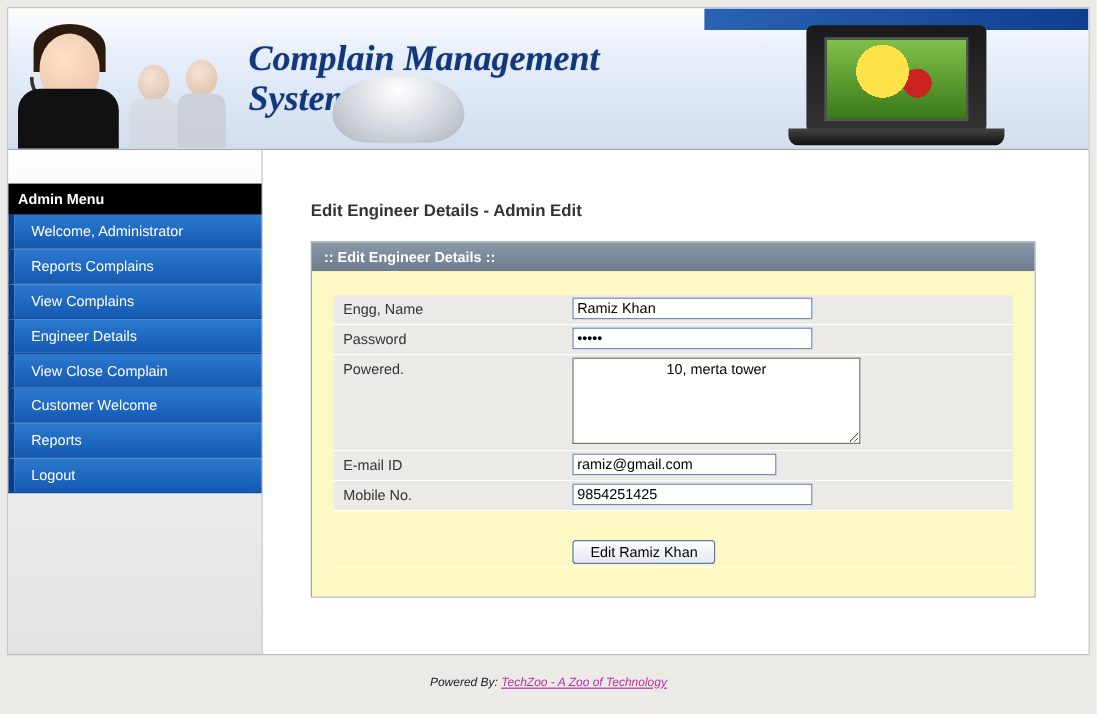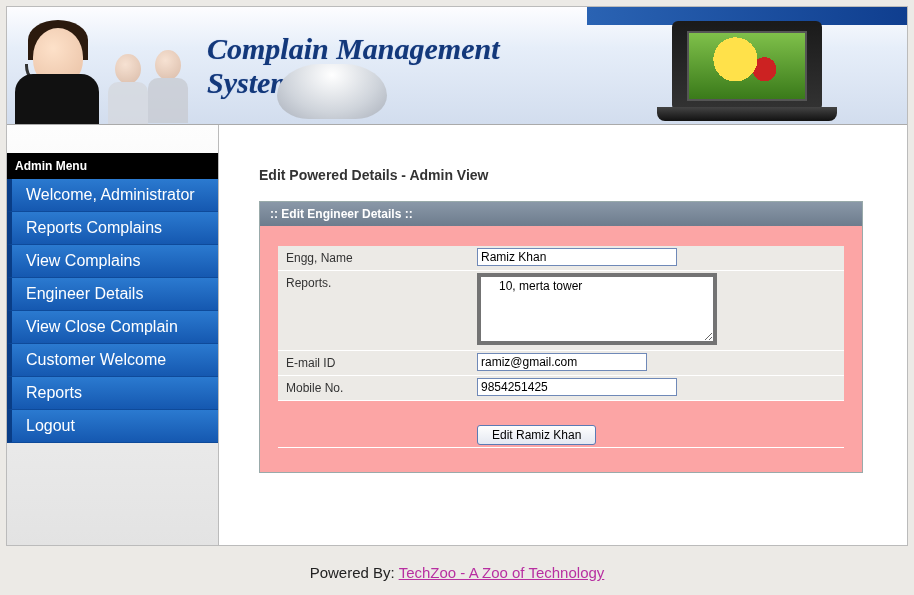--- a/index.html
+++ b/index.html
@@ -130,21 +130,21 @@
     color: #fff;
     font-weight: bold;
     font-size: 12px;
     padding: 6px 8px;
     margin-top: 28px;
   }
   .menu-item {
     display:block;
     background: linear-gradient(#2b7ad0, #1558b0);
     color: #fff;
-    font-size: 16px;
+    font-size: 12px;
     padding: 7px 10px 7px 14px;
     border-bottom: 1px solid #0e4a9a;
     border-left: 5px solid #093d86;
     cursor: pointer;
     text-decoration:none;
   }
 
   .content {
     flex: 1;
     padding: 30px 30px 30px 40px;
@@ -162,21 +162,21 @@
   }
   .panel-header {
     background: linear-gradient(#8a98a8, #6d7c8d);
     color: #fff;
     font-weight: bold;
     font-size: 12px;
     padding: 5px 10px;
   }
   .panel-body {
     padding: 20px 18px 24px 18px;
-    background:#fca5a5;
+    background:#fef9c3;
   }
   .form-row {
     display: flex;
     align-items: flex-start;
     background: #eceae6;
     border-bottom: 1px solid #fff;
   }
   .form-row.nofill{ background: transparent; }
   .form-label {
     width: 195px;
@@ -194,41 +194,43 @@
     font-size: 12px;
     padding: 1px 3px;
     border: 1px solid #6f89b8;
     font-family: Arial, sans-serif;
   }
   .form-field textarea {
     width: 240px;
     height: 72px;
     font-size: 12px;
     padding: 2px 18px;
-    border: 4px solid #737373;
+    border: 1px solid #737373;
     resize: both;
+    text-align: center;
     font-family: Arial, sans-serif;
   }
   .form-field input.small { width: 170px; }
   .submit-row { padding-top: 22px; justify-content: flex-end; }
   .btn {
     font-size: 12px;
     padding: 2px 14px;
     border: 1px solid #5a7bb5;
     border-radius: 3px;
     background: linear-gradient(#fefefe, #e4e8f1);
     cursor: pointer;
     font-family: Arial, sans-serif;
   }
 
   .footer {
     text-align: center;
-    font-size: 15px;
+    font-size: 10px;
     padding: 18px 0 4px 0;
     color:#222;
+    font-style:italic;
   }
   .footer a { color: #b82fa1; }
 </style>
 </head>
 <body>
 
 <div class="container">
 
   <div class="banner">
     <div class="banner-left">
@@ -263,36 +265,42 @@
       <a class="menu-item"><span>Reports Complains</span></a>
       <a class="menu-item"><span>View Complains</span></a>
       <a class="menu-item"><span>Engineer Details</span></a>
       <a class="menu-item"><span>View Close Complain</span></a>
       <a class="menu-item"><span>Customer Welcome</span></a>
       <a class="menu-item"><span>Reports</span></a>
       <a class="menu-item"><span>Logout</span></a>
     </div>
 
     <div class="content">
-      <div class="page-title">Edit Powered Details - Admin View</div>
+      <div class="page-title">Edit Engineer Details - Admin Edit</div>
 
       <div class="panel">
         <div class="panel-header">:: Edit Engineer Details ::</div>
         <div class="panel-body">
 
           <div class="form-row">
             <div class="form-label">Engg, Name</div>
             <div class="form-field">
               <input type="text" value="Ramiz Khan" style="">
             </div>
           </div>
 
-
-          <div class="form-row">
-            <div class="form-label">Reports.</div>
+          <div class="form-row">
+            <div class="form-label">Password</div>
+            <div class="form-field">
+              <input type="text" value="•••••" style="">
+            </div>
+          </div>
+
+          <div class="form-row">
+            <div class="form-label">Powered.</div>
             <div class="form-field">
               <textarea style="">10, merta tower</textarea>
             </div>
           </div>
 
           <div class="form-row">
             <div class="form-label">E-mail ID</div>
             <div class="form-field">
               <input type="text" class="small" value="ramiz@gmail.com" style="">
             </div>

